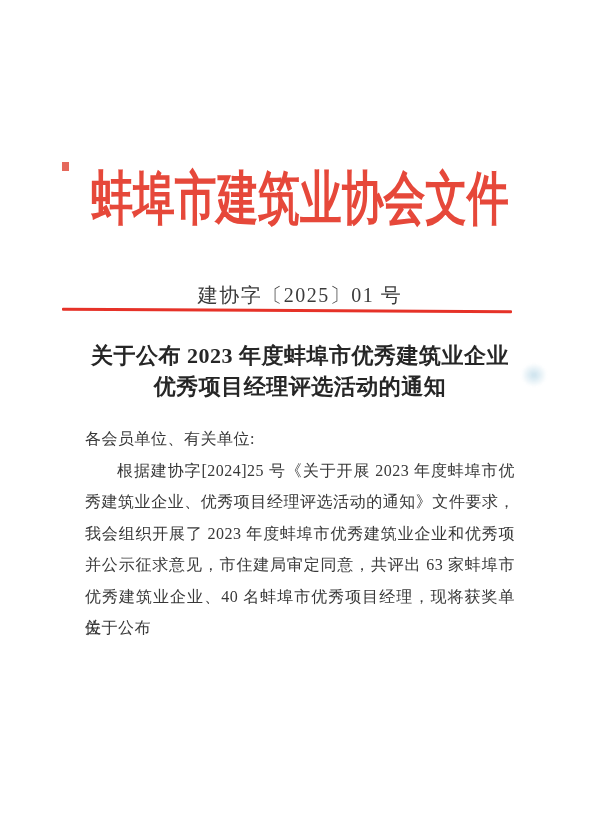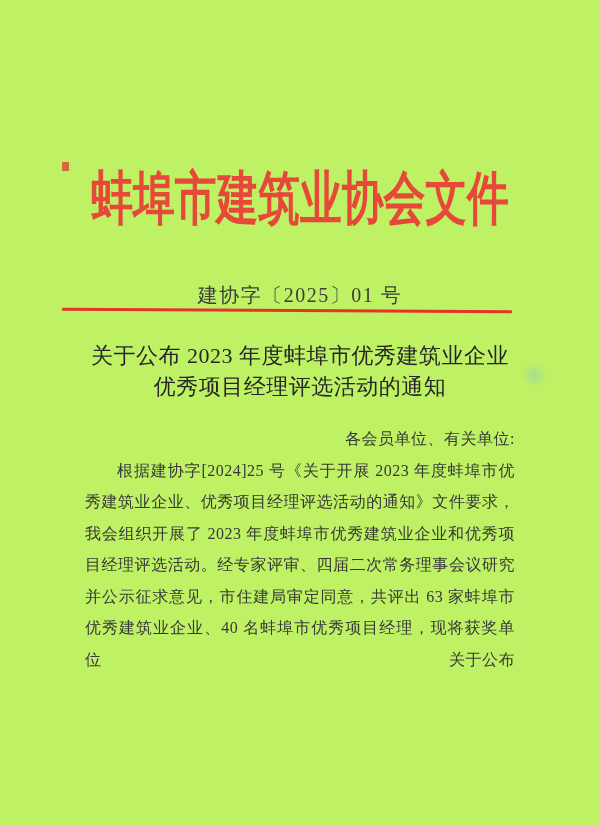--- a/index.html
+++ b/index.html
@@ -1,20 +1,20 @@
 <!DOCTYPE html>
 <html><head>
 <meta charset="utf-8">
 <style>
   html,body { margin:0; padding:0; background:#e9e9e9; }
   .page {
     position:relative;
     width:600px; height:825px;
     margin:0 auto;
-    background:#bef264;
+    background:#ffffff;
     overflow:hidden;
     font-family:"Liberation Serif","DejaVu Serif",serif;
   }
   
   .red-fleck {
     position:absolute; left:62px; top:162px;
     width:7px; height:9px;
     background:#df4433; opacity:.8;
   }
   .org-title {
@@ -36,38 +36,37 @@
   .red-rule {
     position:absolute; top:309px; left:62px;
     width:450px; height:3px;
     background:#e63228;
     border-radius:1px;
     transform:rotate(0.3deg);
   }
   .notice-title {
     position:absolute; top:340px; left:40px; width:520px;
     text-align:center;
-    font-weight:normal; font-size:22px; line-height:31px;
+    font-weight:bold; font-size:22px; line-height:31px;
     color:#262626;
     letter-spacing:0.5px;
   }
   .scan-smudge {
     position:absolute; left:521px; top:363px;
     width:26px; height:24px;
     background:radial-gradient(ellipse at center, rgba(140,190,215,.45), rgba(140,190,215,0) 70%);
     filter:blur(1px);
   }
   .body-block {
     position:absolute; top:423px; left:85px; width:430px;
     font-size:16px; color:#383838;
   }
   .bline {
     height:31.5px; line-height:31.5px;
     letter-spacing:0.5px;
-    text-align:right;
   }
   .bline.full {
     text-align:justify;
     text-align-last:justify;
   }
   .bline.indent { padding-left:32px; }
 </style>
 </head>
 <body>
 
@@ -86,19 +85,18 @@
   <div class="notice-title">
     <div>关于公布 2023 年度蚌埠市优秀建筑业企业</div>
     <div>优秀项目经理评选活动的通知</div>
   </div>
 
   <div class="body-block">
     <div class="bline">各会员单位、有关单位:</div>
     <div class="bline indent full">根据建协字[2024]25 号《关于开展 2023 年度蚌埠市优</div>
     <div class="bline full">秀建筑业企业、优秀项目经理评选活动的通知》文件要求，</div>
     <div class="bline full">我会组织开展了 2023 年度蚌埠市优秀建筑业企业和优秀项</div>
-    <div class="bline full">目经理评选活动。经专家评审、四届二次常务理事会议研究</div>
     <div class="bline full">并公示征求意见，市住建局审定同意，共评出 63 家蚌埠市</div>
     <div class="bline full">优秀建筑业企业、40 名蚌埠市优秀项目经理，现将获奖单位</div>
     <div class="bline">关于公布</div>
   </div>
 
 </div>
 
 </body></html>

